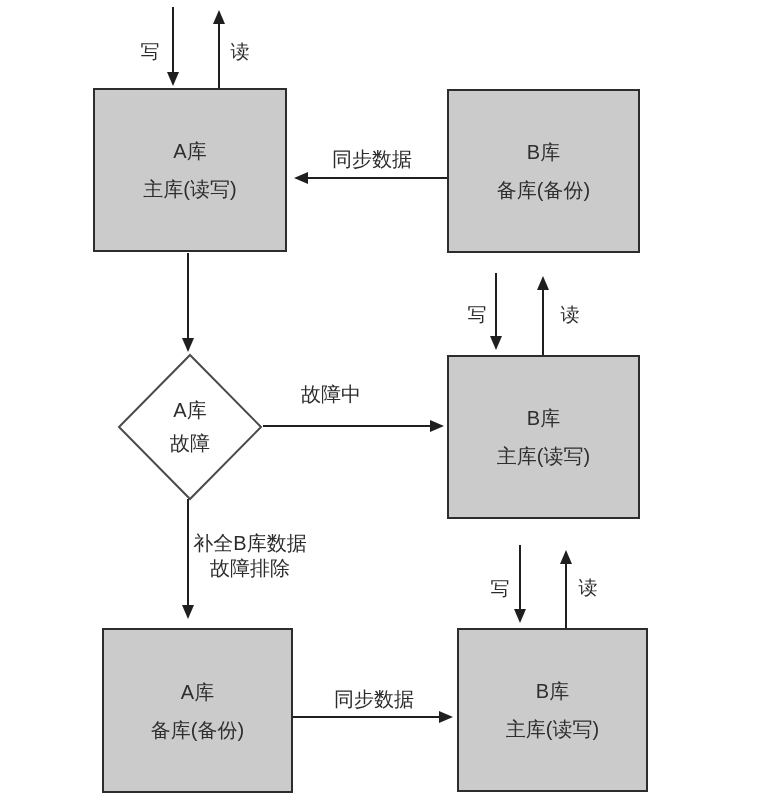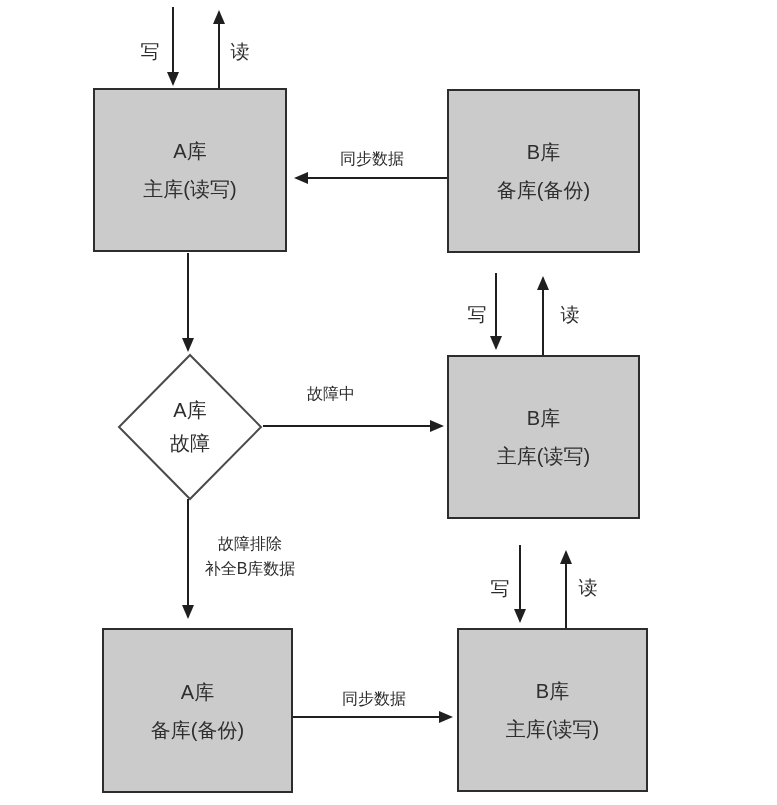--- a/index.html
+++ b/index.html
@@ -48,21 +48,21 @@
     text-align: center;
     font-size: 20px;
     line-height: 33px;
     color: #2e2e2e;
     white-space: nowrap;
   }
 
   .edge-label {
     position: absolute;
     transform: translate(-50%, -50%);
-    font-size: 16px;
+    font-size: 20px;
     color: #2b2b2b;
     white-space: nowrap;
     text-align: center;
   }
   .edge-label.rw { font-size: 19px; }
 
   .lbl-write-top  { left: 150px; top: 52px; }
   .lbl-read-top   { left: 240px; top: 52px; }
   .lbl-sync-top   { left: 372px; top: 159px; }
   .lbl-fault      { left: 331px; top: 394px; }
@@ -137,20 +137,20 @@
     <div>故障</div>
   </div>
 
   <div class="edge-label rw lbl-write-top">写</div>
   <div class="edge-label rw lbl-read-top">读</div>
   <div class="edge-label lbl-sync-top">同步数据</div>
   <div class="edge-label lbl-fault">故障中</div>
   <div class="edge-label rw lbl-write-mid">写</div>
   <div class="edge-label rw lbl-read-mid">读</div>
   <div class="edge-label lbl-fix">
+    <div>补全B库数据</div>
     <div>故障排除</div>
-    <div>补全B库数据</div>
   </div>
   <div class="edge-label lbl-sync-bot">同步数据</div>
   <div class="edge-label rw lbl-write-bot">写</div>
   <div class="edge-label rw lbl-read-bot">读</div>
 
 </div>
 
 </body></html>

